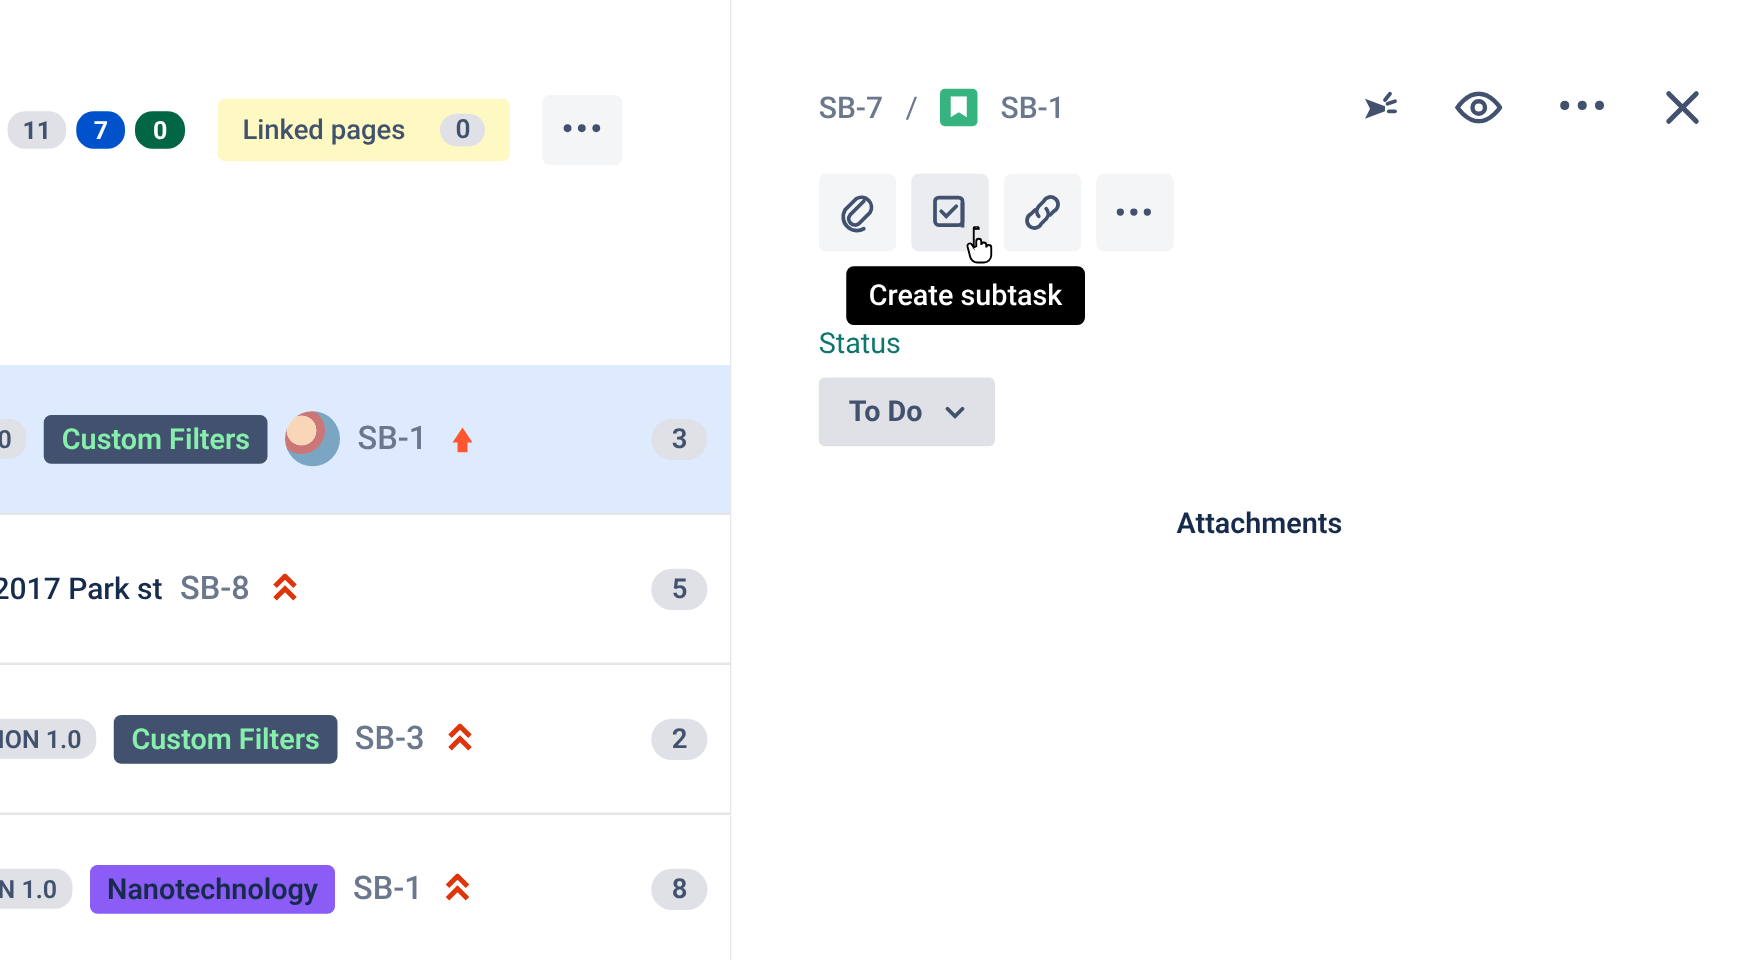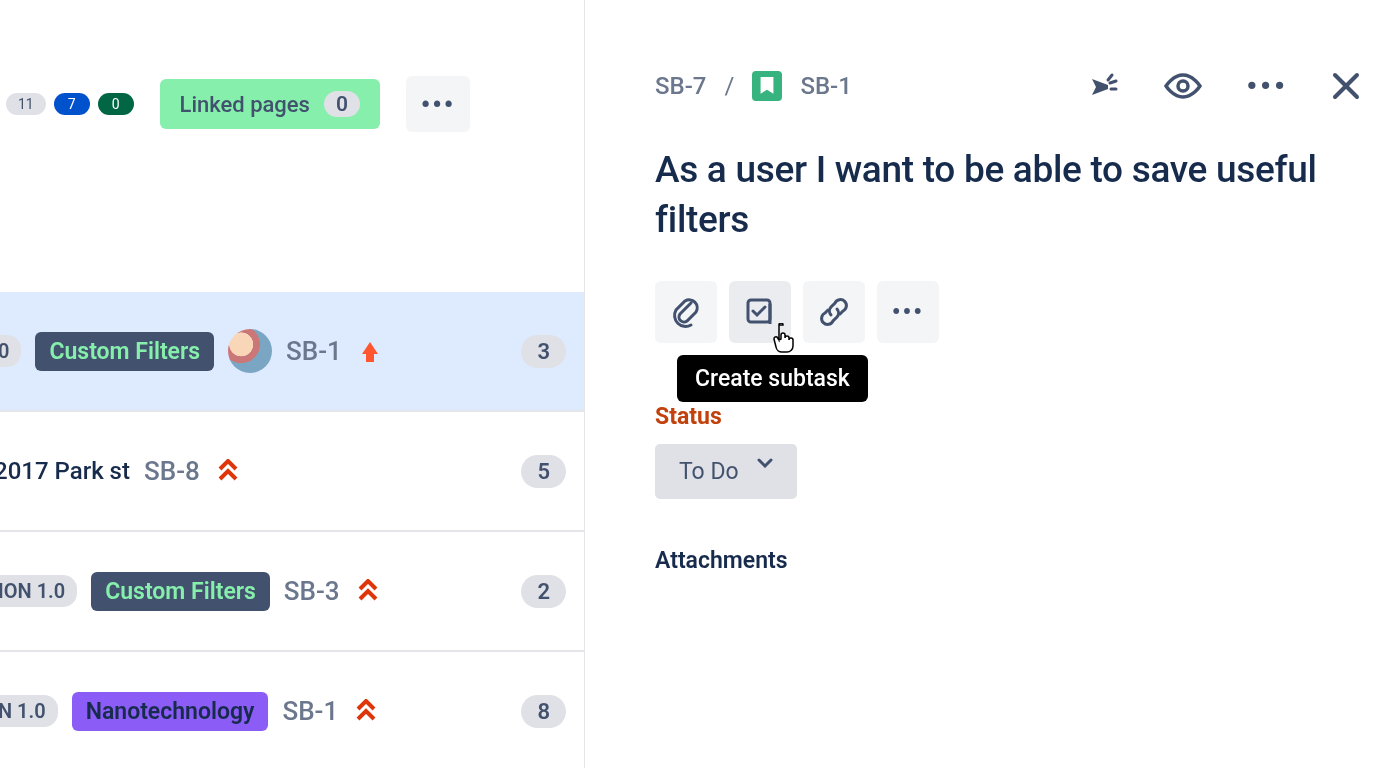--- a/index.html
+++ b/index.html
@@ -8,25 +8,25 @@
   width: 1400px; height: 768px; background: #fff; overflow: hidden;
   color: #172B4D; font-size: 14px;
 }
 .layout { display: flex; height: 100%; }
 .left-pane { width: 585px; position: relative; border-right: 1px solid #e4e6ea; }
 .right-pane { flex: 1; padding: 0 40px 0 70px; }
 
 
 .left-top { display: flex; align-items: center; gap: 26px; padding: 76px 0 0 6px; }
 .pill-group { display: flex; gap: 8px; align-items: center; }
-.pill { display: inline-flex; align-items: center; justify-content: center; border-radius: 14px; padding: 3px 12px; font-size: 14px; font-weight: 400; }
+.pill { display: inline-flex; align-items: center; justify-content: center; border-radius: 14px; padding: 3px 12px; font-size: 20px; font-weight: 700; }
 .pill-grey { background: #DFE1E6; color: #42526E; }
 .pill-blue { background: #0052CC; color: #fff; padding-left: 14px; padding-right: 14px; }
 .pill-green { background: #006644; color: #fff; padding-left: 14px; padding-right: 14px; }
-.linked-pages { display: inline-flex; align-items: flex-end; gap: 14px; background: #86efac; color: #42526E; border-radius: 6px; padding: 12px 20px; font-size: 22px; font-weight: 500; }
+.linked-pages { display: inline-flex; align-items: flex-end; gap: 28px; background: #fef9c3; color: #42526E; border-radius: 6px; padding: 12px 20px; font-size: 22px; font-weight: 500; }
 .linked-count { background: #DFE1E6; color: #42526E; border-radius: 14px; padding: 1px 12px; font-size: 21px; font-weight: 600; }
 .icon-btn-left { display: inline-flex; align-items: center; justify-content: center; width: 64px; height: 56px; background: #f4f5f7; border-radius: 6px; color: #42526E; font-size: 26px; font-weight: 800; letter-spacing: 2px; cursor: pointer; }
 
 
 .rows { margin-top: 160px; }
 .row { display: flex; align-items: center; gap: 14px; height: 120px; border-bottom: 2px solid #e4e6ea; padding: 0 18px 0 0; overflow: hidden; }
 .row.selected { background: #DEEBFF; }
 .row .leading-pill { margin-left: -28px; background: #DFE1E6; color: #42526E; border-radius: 14px; padding: 4px 12px 4px 26px; font-size: 20px; font-weight: 600; white-space: nowrap; }
 .row .trunc-text { color: #172B4D; font-size: 24px; font-weight: 500; white-space: nowrap; margin-left: -6px; }
 .tag { border-radius: 6px; padding: 6px 14px; font-size: 23px; font-weight: 600; white-space: nowrap; }
@@ -48,24 +48,24 @@
 .tract-btn { cursor: pointer; display: inline-flex; }
 .dots { font-size: 30px; font-weight: 800; letter-spacing: 3px; }
 
 .issue-title { font-size: 37px; font-weight: 500; color: #172B4D; line-height: 1.35; letter-spacing: -0.3px; margin-top: 42px; }
 .action-row { display: flex; gap: 12px; margin-top: 36px; position: relative; }
 .action-btn { width: 62px; height: 62px; border-radius: 6px; background: #f4f5f7; display: inline-flex; align-items: center; justify-content: center; cursor: pointer; color: #42526E; }
 .action-btn.hover { background: #EBECF0; }
 .tooltip { position: absolute; top: 74px; left: 22px; background: #000000; color: #fff; padding: 10px 18px; border-radius: 6px; font-size: 23px; font-weight: 500; white-space: nowrap; }
 .cursor-pointer-icon { position: absolute; left: 116px; top: 42px; pointer-events: none; }
 
-.section-label { font-size: 23px; font-weight: 700; color: #c2410c; margin-top: 60px; }
-.status-dd { margin-top: 14px; display: inline-flex; align-items: flex-start; gap: 18px; background: #DFE1E6; color: #42526E; border-radius: 5px; padding: 14px 24px; font-size: 23px; font-weight: 400; cursor: pointer; }
+.section-label { font-size: 23px; font-weight: 400; color: #0f766e; margin-top: 60px; }
+.status-dd { margin-top: 14px; display: inline-flex; align-items: center; gap: 18px; background: #DFE1E6; color: #42526E; border-radius: 5px; padding: 14px 24px; font-size: 23px; font-weight: 700; cursor: pointer; }
 .desc { margin-top: 44px; font-size: 24px; font-weight: 400; color: #172B4D; line-height: 1.9; }
-.attachments-label { margin-top: 48px; font-size: 23px; font-weight: 600; color: #172B4D; }
+.attachments-label { margin-top: 48px; font-size: 23px; font-weight: 600; color: #172B4D; text-align: center; }
 </style>
 </head>
 <body>
 
 <div class="layout">
   <div class="left-pane">
     <div class="left-top">
       <div class="pill-group">
         <span class="pill pill-grey">11</span>
         <span class="pill pill-blue">7</span>
@@ -163,21 +163,20 @@
         <span class="tract-btn dots">•••</span>
         <span class="tract-btn">
           <svg width="28" height="28" viewBox="0 0 28 28">
               <line x1="3" y1="3" x2="25" y2="25" stroke="#42526E" stroke-width="4" stroke-linecap="round"></line>
               <line x1="25" y1="3" x2="3" y2="25" stroke="#42526E" stroke-width="4" stroke-linecap="round"></line>
             </svg>
         </span>
       </div>
     </div>
 
-    <h1 class="issue-title">As a user I want to be able to save useful filters</h1>
 
     <div class="action-row">
       <div class="action-btn">
         <svg width="34" height="34" viewBox="0 0 34 34">
             <path d="M22 8 L11 19 a5 5 0 0 0 7 7 L27 17 a8 8 0 0 0 -11 -11 L7 15 a11 11 0 0 0 15 15" fill="none" stroke="#42526E" stroke-width="3" stroke-linecap="round"></path>
           </svg>
       </div>
       <div class="action-btn hover">
         <svg width="32" height="32" viewBox="0 0 32 32">
             <rect x="4" y="4" width="22" height="22" rx="3" fill="none" stroke="#42526E" stroke-width="3"></rect>

